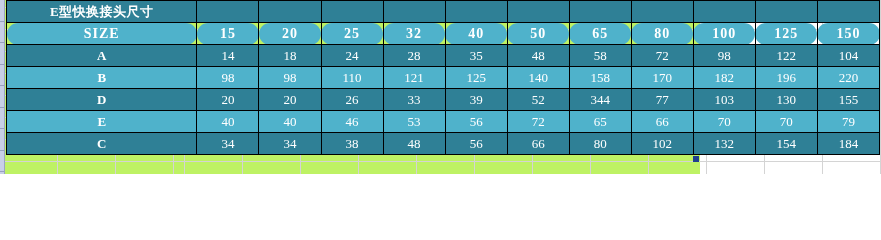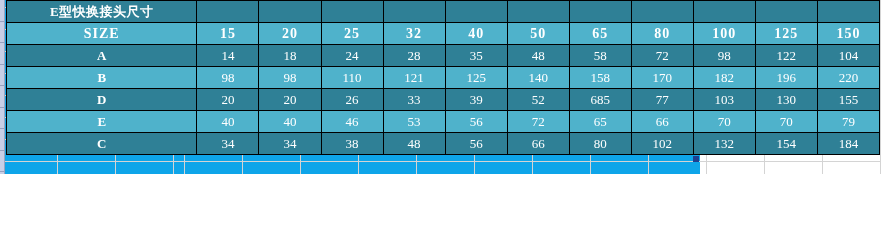--- a/index.html
+++ b/index.html
@@ -11,21 +11,21 @@
     width: 881px;
     height: 174px;
     overflow: hidden;
     font-family: "Liberation Serif", serif;
   }
 
   #sheet {
     position: relative;
     width: 700px;
     height: 174px;
-    background: #0ea5e9;
+    background: #bef264;
   }
 
   
   #grid-background {
     position: absolute;
     left: 0; top: 0;
     width: 881px;
     height: 174px;
     background-image:
       repeating-linear-gradient(to right, #d4d4d4 0 1px, transparent 1px 58px),
@@ -87,20 +87,21 @@
     font-size: 13px;
     letter-spacing: 0.5px;
   }
 
   
   tr.header-row td { background: #4fb2cb; }
   tr.header-row td {
     font-weight: bold;
     font-size: 14px;
     letter-spacing: 1px;
+    border-radius: 11px;
   }
   td.header-label {
     letter-spacing: 3px;
   }
 
   
   td.row-label {
     font-weight: bold;
     font-size: 14px;
   }
@@ -214,21 +215,21 @@
       </tr>
 
       <tr class="row-dark">
         <td class="row-label">D</td>
         <td class="data-cell">20</td>
         <td class="data-cell">20</td>
         <td class="data-cell">26</td>
         <td class="data-cell">33</td>
         <td class="data-cell">39</td>
         <td class="data-cell">52</td>
-        <td class="data-cell">685</td>
+        <td class="data-cell">344</td>
         <td class="data-cell">77</td>
         <td class="data-cell">103</td>
         <td class="data-cell">130</td>
         <td class="data-cell">155</td>
       </tr>
 
       <tr class="row-light">
         <td class="row-label">E</td>
         <td class="data-cell">40</td>
         <td class="data-cell">40</td>

